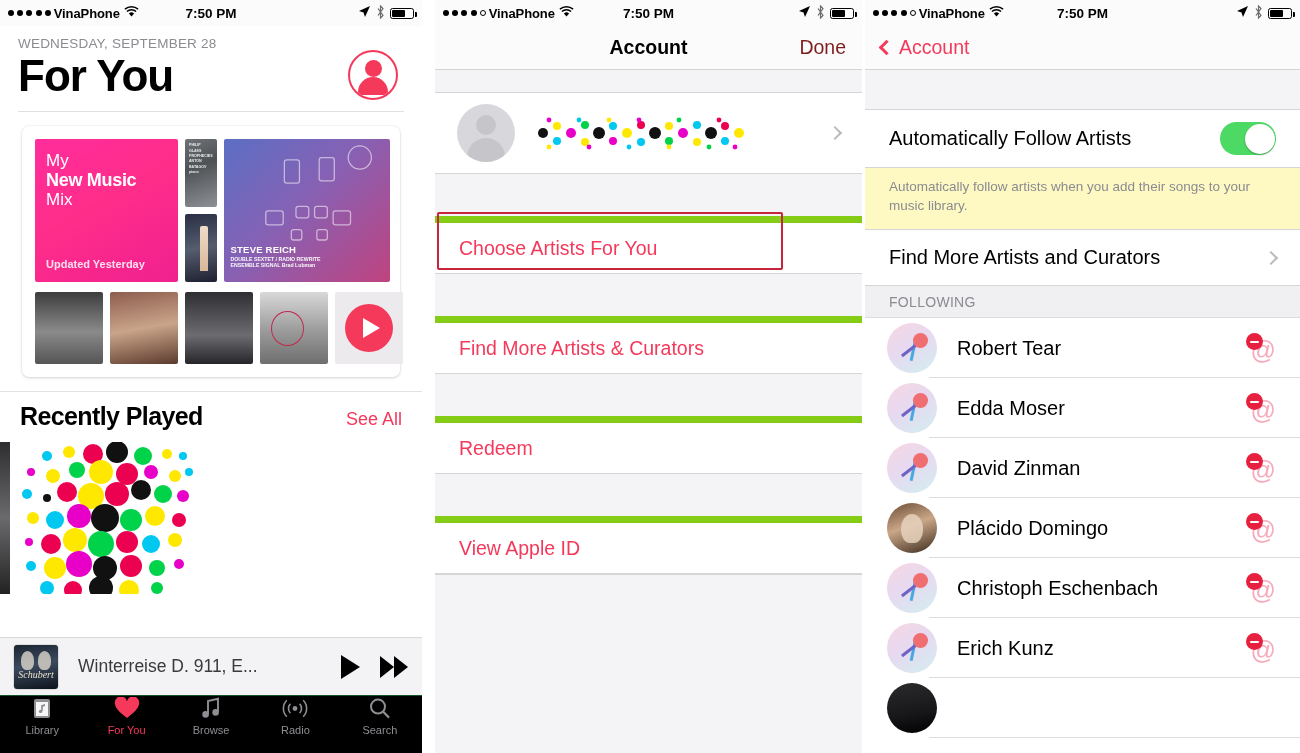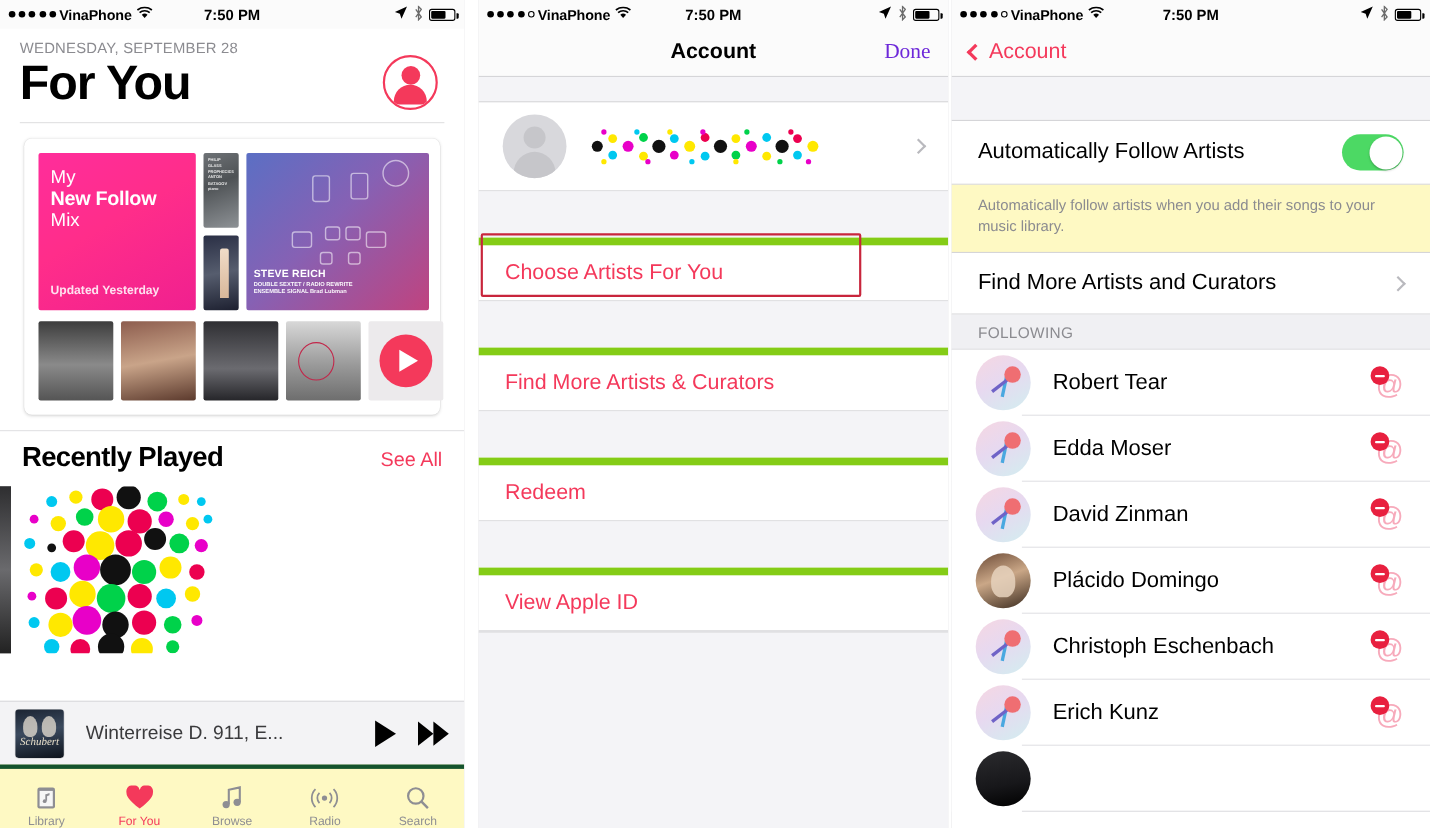--- a/index.html
+++ b/index.html
@@ -143,35 +143,35 @@
   .np-art .f1,.np-art .f2 { position:absolute; top:6px; width:13px; height:19px; background:#e9e2d4; border-radius:50% 50% 40% 40%; opacity:.75;}
   .np-art .f1{left:7px;} .np-art .f2{right:7px;}
   .np-title { font-size: 17.5px; color: #3a3a3c; flex: 1; white-space:nowrap; overflow:hidden; }
   .np-play { width:0;height:0;border-left:19px solid #000;border-top:12px solid transparent;border-bottom:12px solid transparent; }
   .np-next { display:flex; gap:0px; }
   .np-next i { width:0;height:0;border-left:14px solid #000;border-top:11px solid transparent;border-bottom:11px solid transparent; display:inline-block;}
 
   
   .tabbar {
     position:absolute; left:0; right:0; bottom:0; height: 58px;
-    background:#fef9c3; border-top: 4px solid #14532d;
-    display:flex; align-items:flex-end;
+    background:#000000; border-top: 1px solid #14532d;
+    display:flex; align-items:flex-start;
   }
   .tab { flex:1; text-align:center; display:flex; flex-direction:column; align-items:center; gap:3px; }
   .tab-ico { height: 25px; display:flex; align-items:center; justify-content:center; color:#8e8e93; }
   .tab-lbl { font-size: 11px; color:#8e8e93; }
   .tab.active .tab-lbl, .tab.active .tab-ico { color:#f4395b; }
 
   
   .navbar {
     height: 44px; background:#fbfbfb; border-bottom:1px solid #d5d5d8;
     display:flex; align-items:center; padding: 0 16px; position:relative;
   }
   .nav-title { position:absolute; left:0;right:0; text-align:center; font-size:19.5px; font-weight:bold; color:#000; }
-  .nav-right { margin-left:auto; font-size:19.5px; color:#6d28d9; z-index:2;font-family:Liberation Serif, serif; }
+  .nav-right { margin-left:auto; font-size:19.5px; color:#7f1d1d; z-index:2; }
   .nav-back { display:flex; align-items:center; gap:5px; color:#f4395b; font-size:19.5px; z-index:2; }
   .chev-left { width:11px; height:11px; border-left:3px solid #f4395b; border-bottom:3px solid #f4395b; transform: rotate(45deg); margin-right:2px; }
 
   .grayspace { background:#f4f4f7; }
 
   .acct-row { height: 82px; display:flex; align-items:center; padding: 0 22px; background:#fff; border-top:1px solid #d5d5d8; border-bottom:1px solid #d5d5d8;}
   .acct-av { width: 58px; height:58px; border-radius:50%; background:#d8d8dc; position:relative; overflow:hidden; flex:0 0 auto;}
   .acct-av .h { position:absolute; left:50%; transform:translateX(-50%); top:11px; width:20px;height:20px;border-radius:50%;background:#c6c6ca;}
   .acct-av .b { position:absolute; left:50%; transform:translateX(-50%); bottom:0; width:38px;height:24px;border-radius:19px 19px 0 0;background:#c6c6ca;}
   .acct-name { flex:1; margin-left:20px; height:34px; position:relative; overflow:hidden; }
@@ -265,21 +265,21 @@
           <i class="body"></i>
       </div>
     </div>
     <div class="fy-rule"></div>
 
     <div class="mosaic-wrap">
       <div class="mosaic">
         <div class="mrow top">
           <div class="tile newmix">
             <div class="nm-my">My</div>
-            <div class="nm-new">New Follow</div>
+            <div class="nm-new">New Music</div>
             <div class="nm-mix">Mix</div>
             <div class="nm-upd">Updated Yesterday</div>
           </div>
           <div class="midcol">
             <div class="tile glass">
               <div>PHILIP GLASS</div>
               <div>PROPHECIES</div>
               <div>ANTON BATAGOV piano</div>
             </div>
             <div class="tile gersh"></div>

